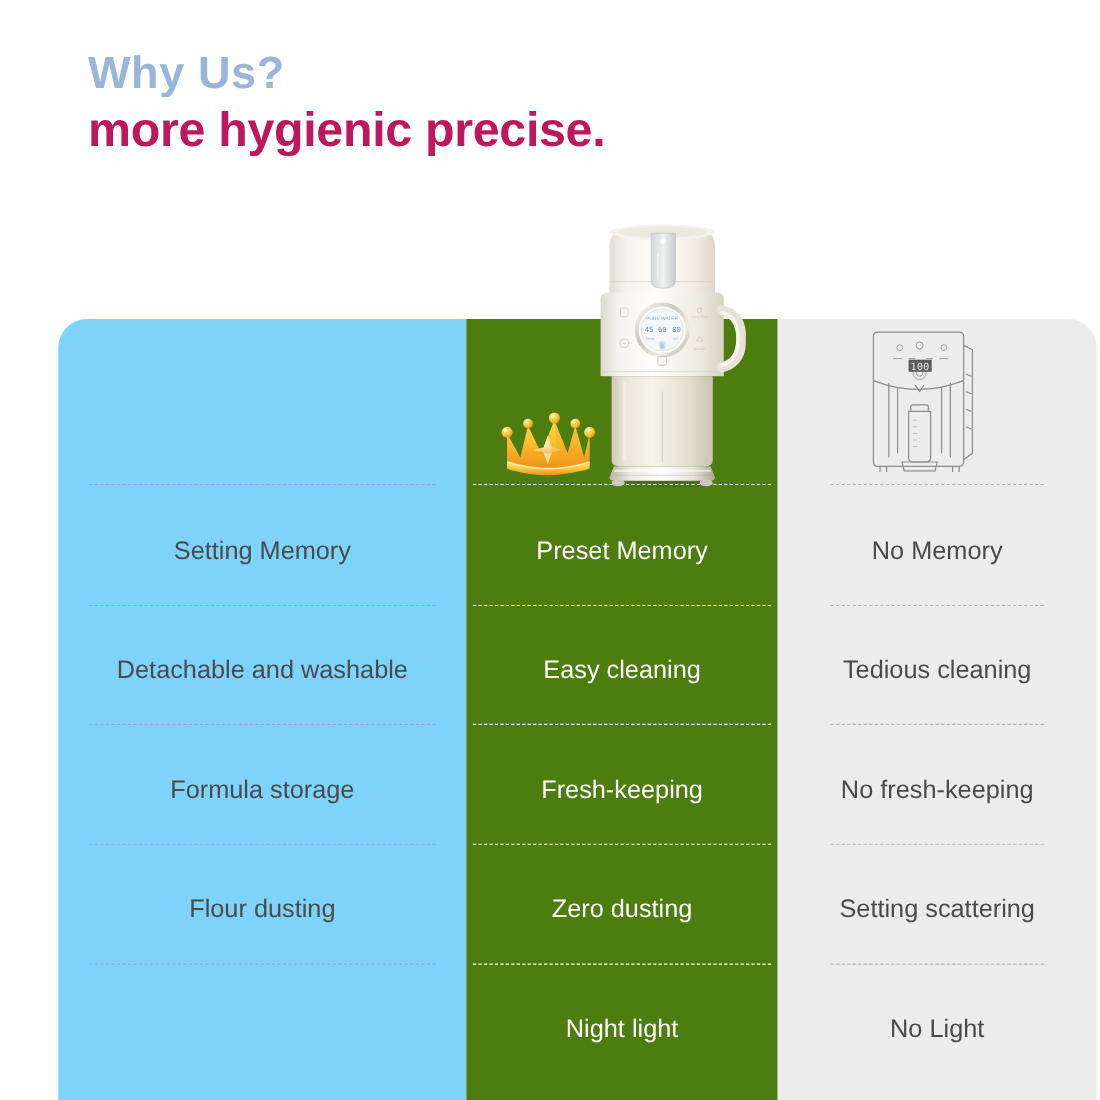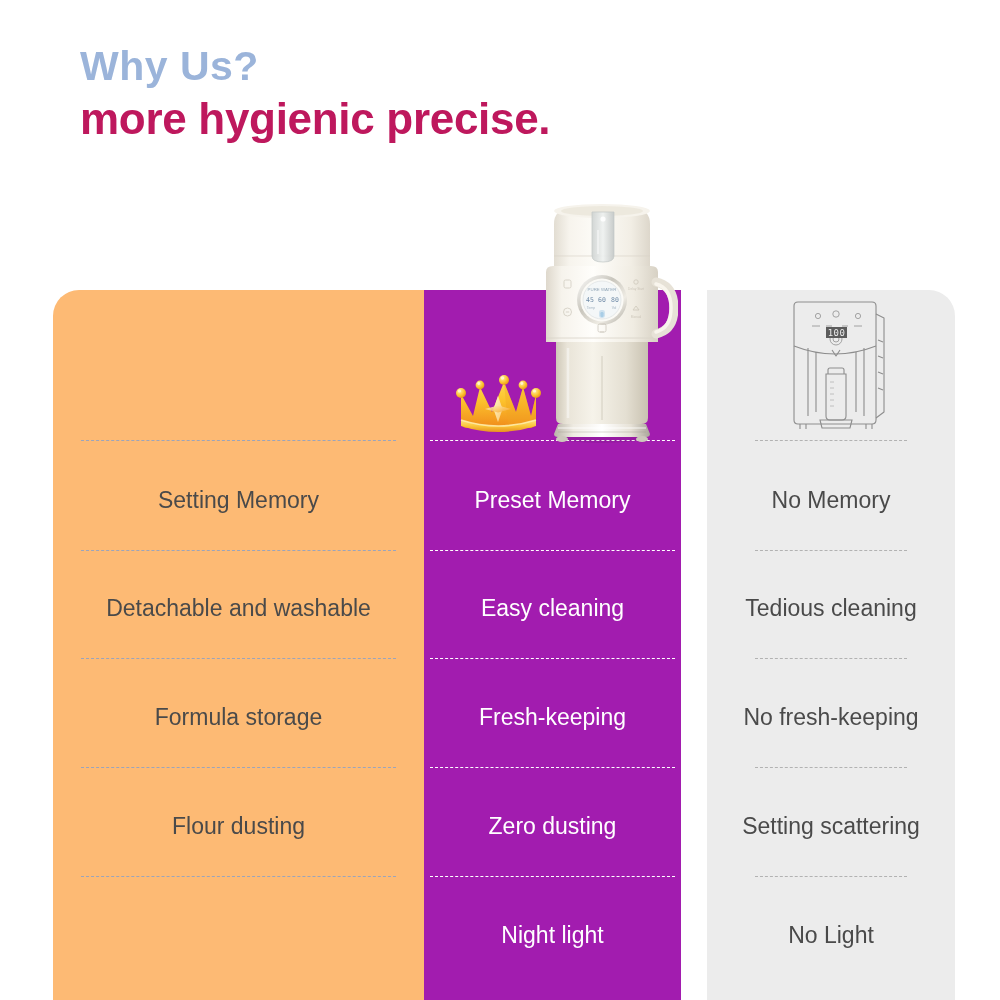--- a/index.html
+++ b/index.html
@@ -19,23 +19,23 @@
     letter-spacing:.5px;line-height:1.02;margin:0;white-space:nowrap;
   }
   .h-sub{
     font-size:44px;font-weight:bold;color:#be185d;
     letter-spacing:-0.3px;line-height:1.05;margin:0;margin-top:8px;white-space:nowrap;
   }
 
   
   .cols{position:absolute;left:53px;top:290px;width:902px;height:710px;}
   .col{position:absolute;top:0;bottom:0;}
-  .col-left{left:0;width:371px;background:#fdba74;border-top-left-radius:26px;}
-  .col-mid{left:371px;width:257px;background:#a21caf;}
-  .col-right{left:654px;width:248px;background:#ececec;border-top-right-radius:26px;}
+  .col-left{left:0;width:371px;background:#7dd3fc;border-top-left-radius:26px;}
+  .col-mid{left:371px;width:283px;background:#4d7c0f;}
+  .col-right{left:654px;width:248px;background:#ececec;border-top-right-radius:26px;padding-left:42px;}
 
   
   .rowtext{
     position:absolute;left:0;right:0;text-align:center;
     font-size:23px;font-weight:400;line-height:1;
     white-space:nowrap;
   }
   .col-left  .rowtext{color:#4a4a4a;}
   .col-mid   .rowtext{color:#ffffff;}
   .col-right .rowtext{color:#4a4a4a;}

